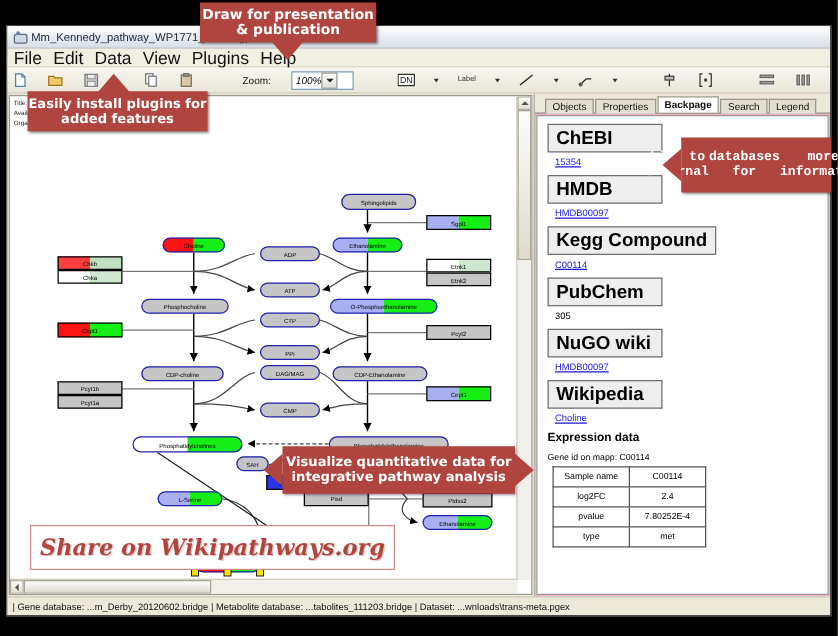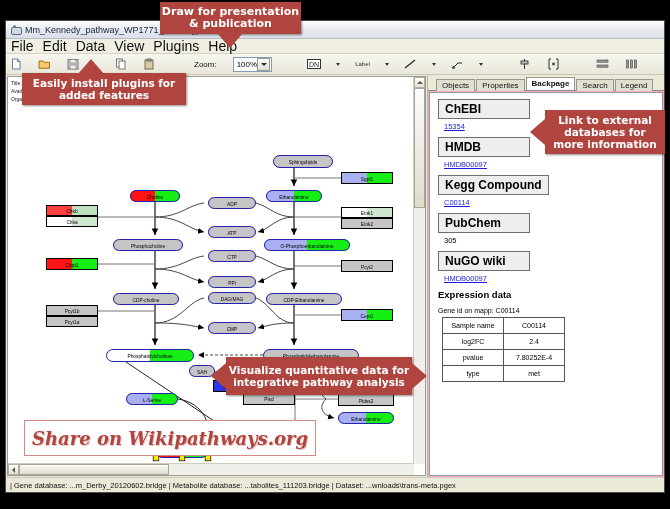--- a/index.html
+++ b/index.html
@@ -25,21 +25,21 @@
   .menubar span{cursor:default;}
 
   .toolbar{height:20px;background:linear-gradient(#f7f6ef,#e9e7da);
            border-bottom:1px solid #c9c6b6;display:flex;align-items:center;padding:0 3px;gap:14px;}
   .tb{width:15px;height:15px;display:flex;align-items:center;justify-content:center;
       border:1px solid transparent;border-radius:2px;}
   .tb svg{display:block;}
   .tb-sep{width:1px;height:13px;background:#c2bfb0;margin:0 3px;}
   .zoomlbl{font-size:8px;margin:0 2px 0 4px;color:#111;}
   .zoombox{width:70px;height:13px;border:1px solid #7f9db9;background:#fff;display:flex;
-           align-items:center;justify-content:flex-start;font-size:8px;padding:0 1px 0 3px;}
+           align-items:center;justify-content:flex-start;font-size:8px;padding:0 12px 0 3px;font-style:italic;}
   .zoombox .arw{width:11px;height:11px;background:linear-gradient(#fbfbfb,#dfdfd5);
            border:1px solid #9a9a90;display:flex;align-items:center;justify-content:center;}
   .cmb-arrow{width:0;height:0;border-left:3px solid transparent;border-right:3px solid transparent;
            border-top:3px solid #2a2a2a;}
   .tbdrop{width:7px;height:15px;display:flex;align-items:center;justify-content:center;}
   .tiny-arrow{width:0;height:0;border-left:2.5px solid transparent;border-right:2.5px solid transparent;border-top:3px solid #333;}
   .tb-text{font-size:6px;color:#333;}
   .visbox{width:72px;height:13px;border:1px solid #7f9db9;background:#fff;display:flex;
           align-items:center;justify-content:space-between;font-size:7.5px;padding:0 1px 0 3px;}
 
@@ -54,21 +54,21 @@
   .tabstrip{display:flex;align-items:flex-end;height:15px;padding-left:8px;
             background:#ece9d8;border-bottom:1px solid #8d8b7e;}
   .tab{font-size:8px;padding:1px 5px 1px 5px;border:1px solid #9a9788;border-bottom:none;
        background:#e2dfd0;margin-right:1px;color:#111;position:relative;top:1px;}
   .tab.active{background:#fff;font-weight:bold;top:0;padding-bottom:2px;}
 
   .panelbody{flex:1;background:#fff;border:1px solid #9a9a90;margin:1px;overflow:hidden;
              position:relative;padding:6px 8px;box-sizing:border-box;}
   .dbsec{margin-bottom:3px;}
   .dbhead{display:inline-block;min-width:92px;background:#eeeeee;border:1px solid #6f6f6f;
-          font-size:12px;font-weight:bold;padding:2px 6px;color:#000;box-sizing:border-box;}
+          font-size:15px;font-weight:bold;padding:2px 6px;color:#000;box-sizing:border-box;}
   .dblink{font-size:7.5px;color:#1a1ae0;text-decoration:underline;margin:3px 0 6px 6px;display:block;}
   .dbplain{font-size:7.5px;color:#000;margin:3px 0 6px 6px;display:block;}
   .exprhead{font-size:9.5px;font-weight:bold;color:#000;margin:4px 0 7px 0;}
   .geneid{font-size:7px;color:#000;margin-bottom:3px;}
   table.expr{border-collapse:collapse;margin-left:4px;}
   table.expr td{border:1px solid #555;font-size:7px;text-align:center;padding:2px 4px;height:11px;
                 min-width:52px;color:#000;}
 
   
   .vscroll{position:absolute;right:0;top:0;width:11px;bottom:11px;background:#f0efe9;border-left:1px solid #cfccbe;}
@@ -672,20 +672,24 @@
           <div class="dbsec">
             <div class="dbhead">PubChem</div>
             <span class="dbplain">305</span>
           </div>
 
           <div class="dbsec">
             <div class="dbhead">NuGO wiki</div>
             <a class="dblink" href="#">HMDB00097</a>
           </div>
 
+          <div class="dbsec">
+            <div class="dbhead">Wikipedia</div>
+            <a class="dblink" href="#">Choline</a>
+          </div>
 
           <div class="exprhead">Expression data</div>
           <div class="geneid">Gene id on mapp: C00114</div>
 
           <table class="expr">
             <tbody>
                 <tr>
               <td>Sample name</td>
               <td>C00114</td>
             </tr>
@@ -712,27 +716,27 @@
       <span>| Gene database: ...m_Derby_20120602.bridge | Metabolite database: ...tabolites_111203.bridge | Dataset: ...wnloads\trans-meta.pgex</span>
     </div>
   </div>
 
   <div class="callout" style="left:160px;top:2px;width:141px;height:32px;flex-direction:column;font-size:11px;">
     <span>Draw for presentation</span>
     <span>&amp; publication</span>
   </div>
   <div class="arrow-dn" style="left:217px;top:33px;"></div>
 
-  <div class="callout" style="left:22px;top:73px;width:164px;height:32px;flex-direction:column;font-size:10.5px;">
+  <div class="callout" style="left:22px;top:73px;width:144px;height:32px;flex-direction:column;font-size:10.5px;">
     <span>Easily install plugins for</span>
     <span>added features</span>
   </div>
   <div class="arrow-up" style="left:78px;top:59px;"></div>
 
-  <div class="callout" style="left:545px;top:110px;width:120px;height:44px;flex-direction:column;font-size:10.5px;">
+  <div class="callout" style="left:545px;top:110px;width:120px;height:44px;flex-direction:row;font-size:10.5px;font-family:Liberation Mono, monospace;">
     <span>Link  to external</span>
     <span>databases  for</span>
     <span>more information</span>
   </div>
   <div class="arrow-lf" style="left:530px;top:119px;"></div>
 
   <div class="callout" style="left:226px;top:357px;width:186px;height:38px;flex-direction:column;font-size:10.5px;">
     <span>Visualize quantitative data  for</span>
     <span>integrative pathway analysis</span>
   </div>

